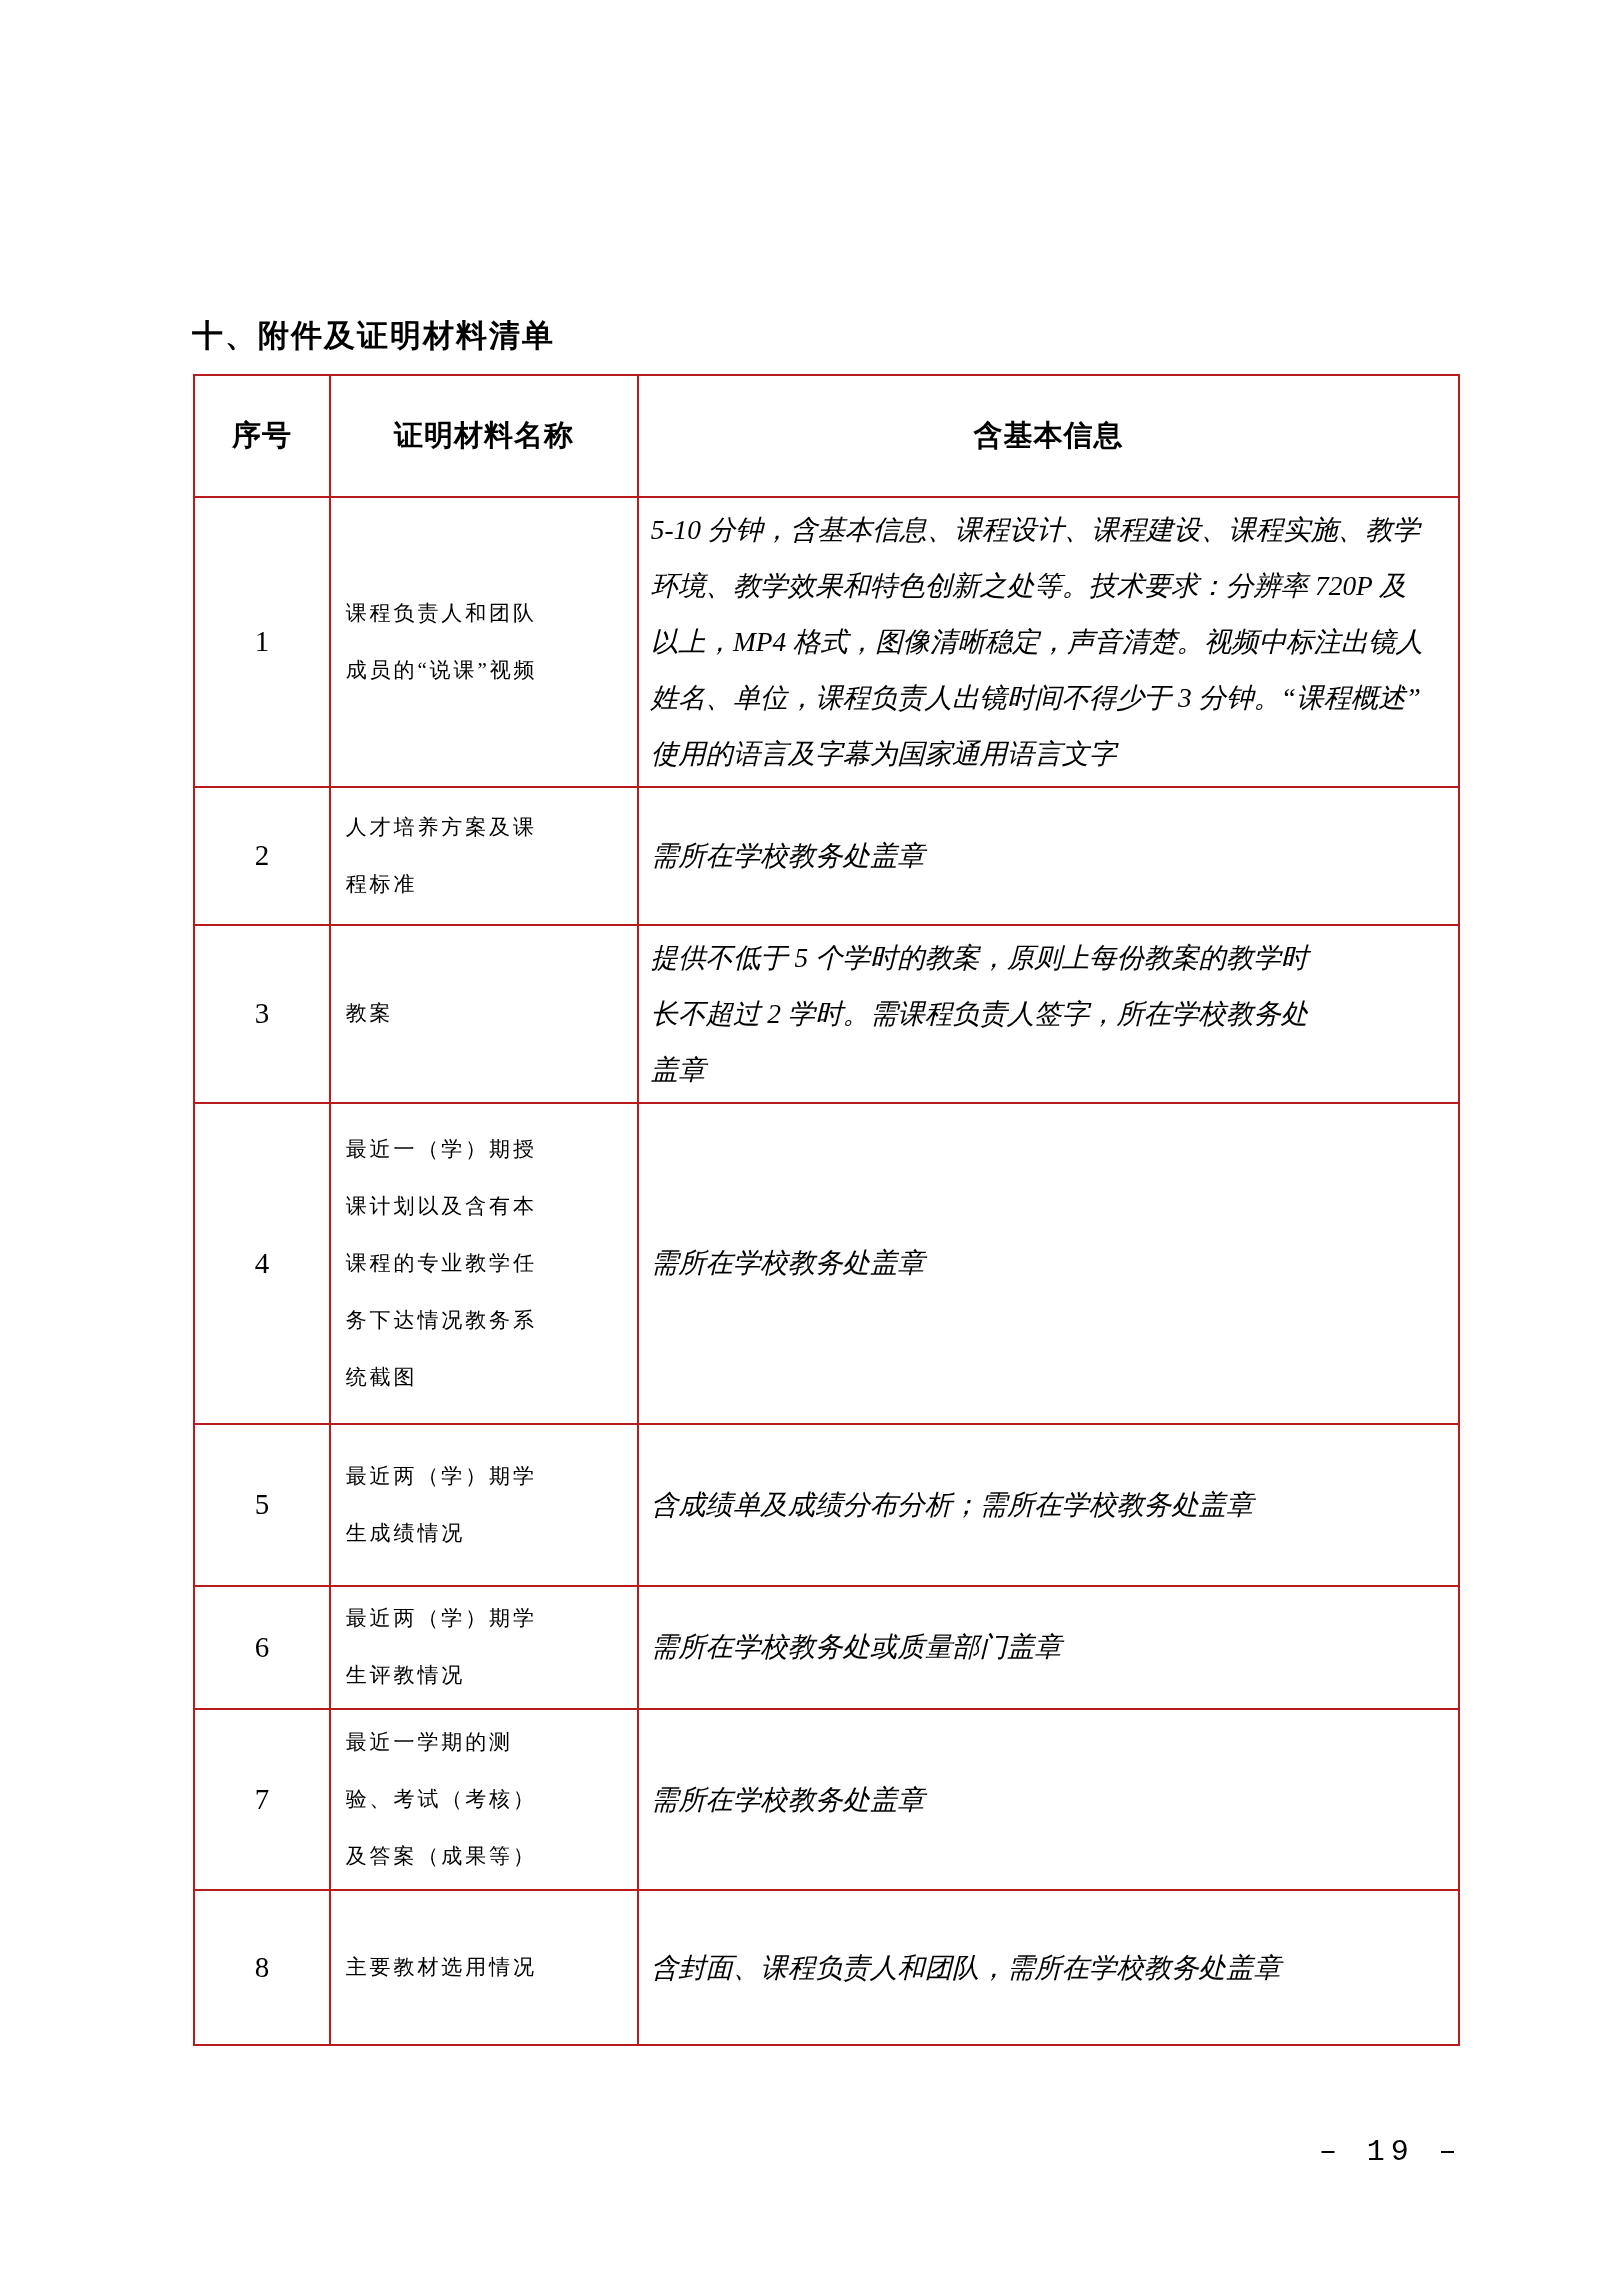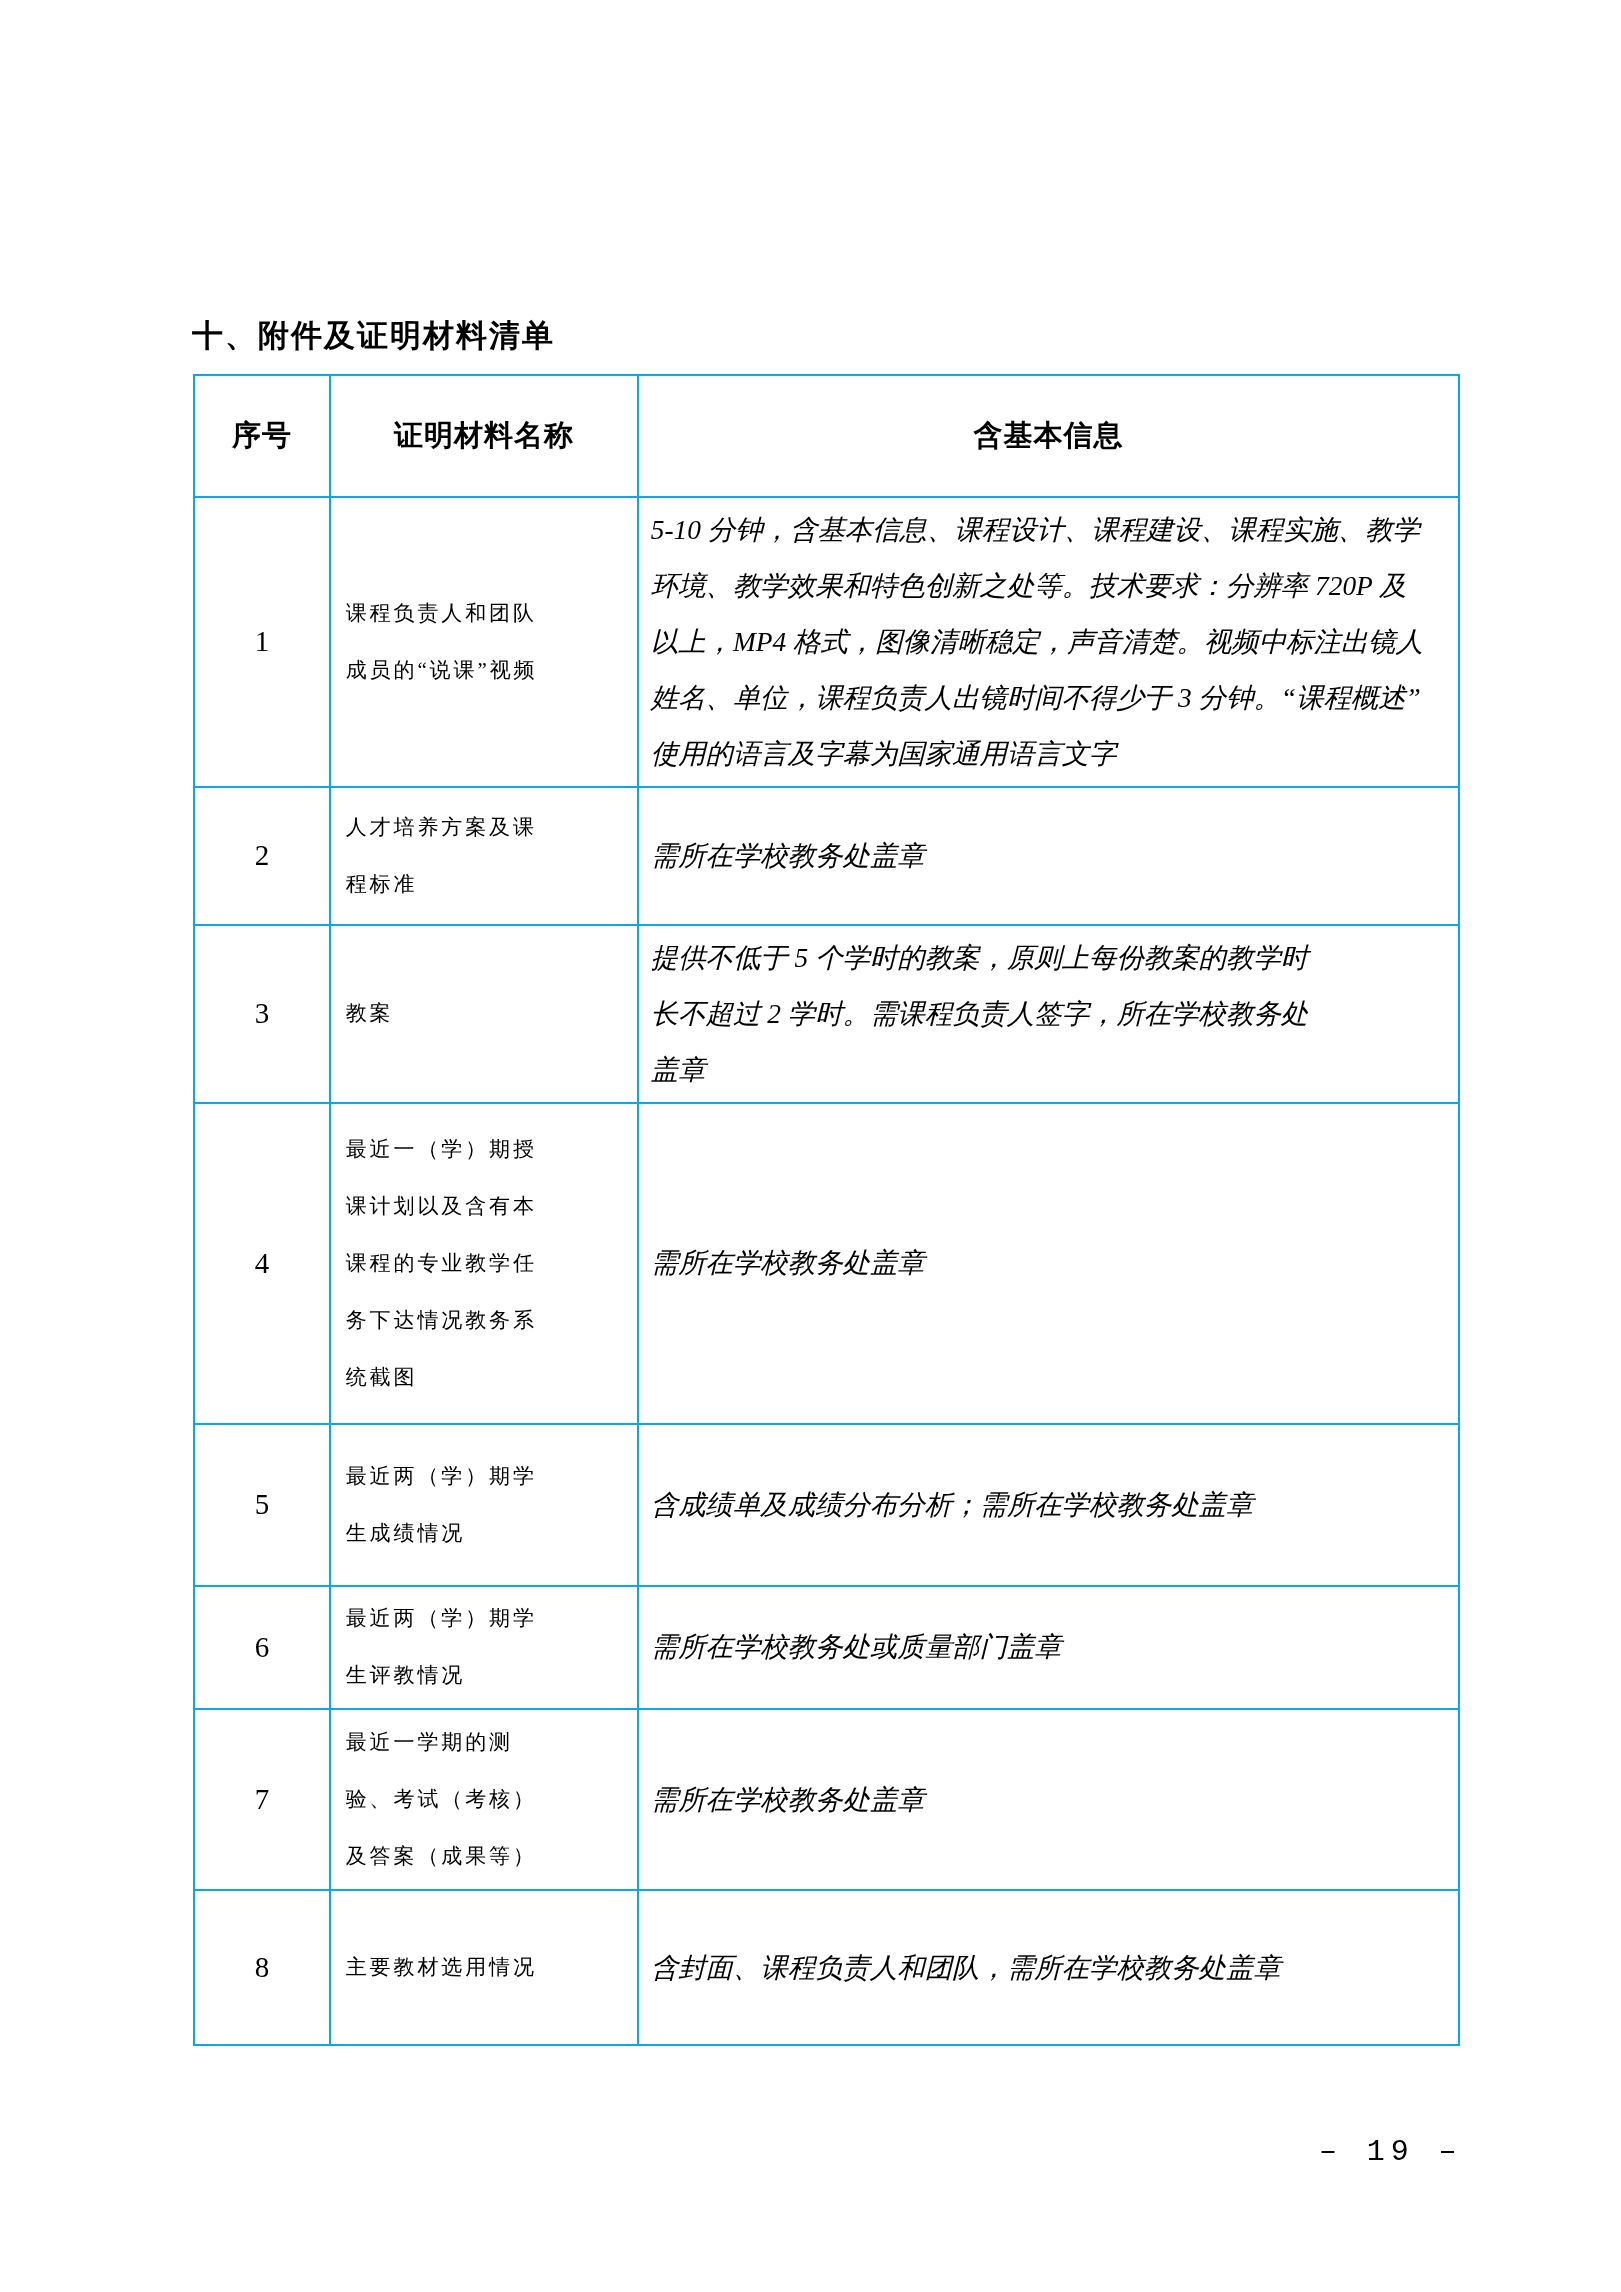--- a/index.html
+++ b/index.html
@@ -31,21 +31,21 @@
     top: 374px;
     width: 1265px;
     border-collapse: collapse;
     table-layout: fixed;
   }
   table.materials col.c1 { width: 136px; }
   table.materials col.c2 { width: 308px; }
   table.materials col.c3 { width: 821px; }
   table.materials th,
   table.materials td {
-    border: 2px solid #0ea5e9;
+    border: 2px solid #b91c1c;
     vertical-align: middle;
     overflow: hidden;
   }
   table.materials th {
     font-family: "Liberation Sans", "DejaVu Sans", sans-serif;
     font-weight: bold;
     font-size: 29px;
     text-align: center;
     letter-spacing: 1px;
   }

